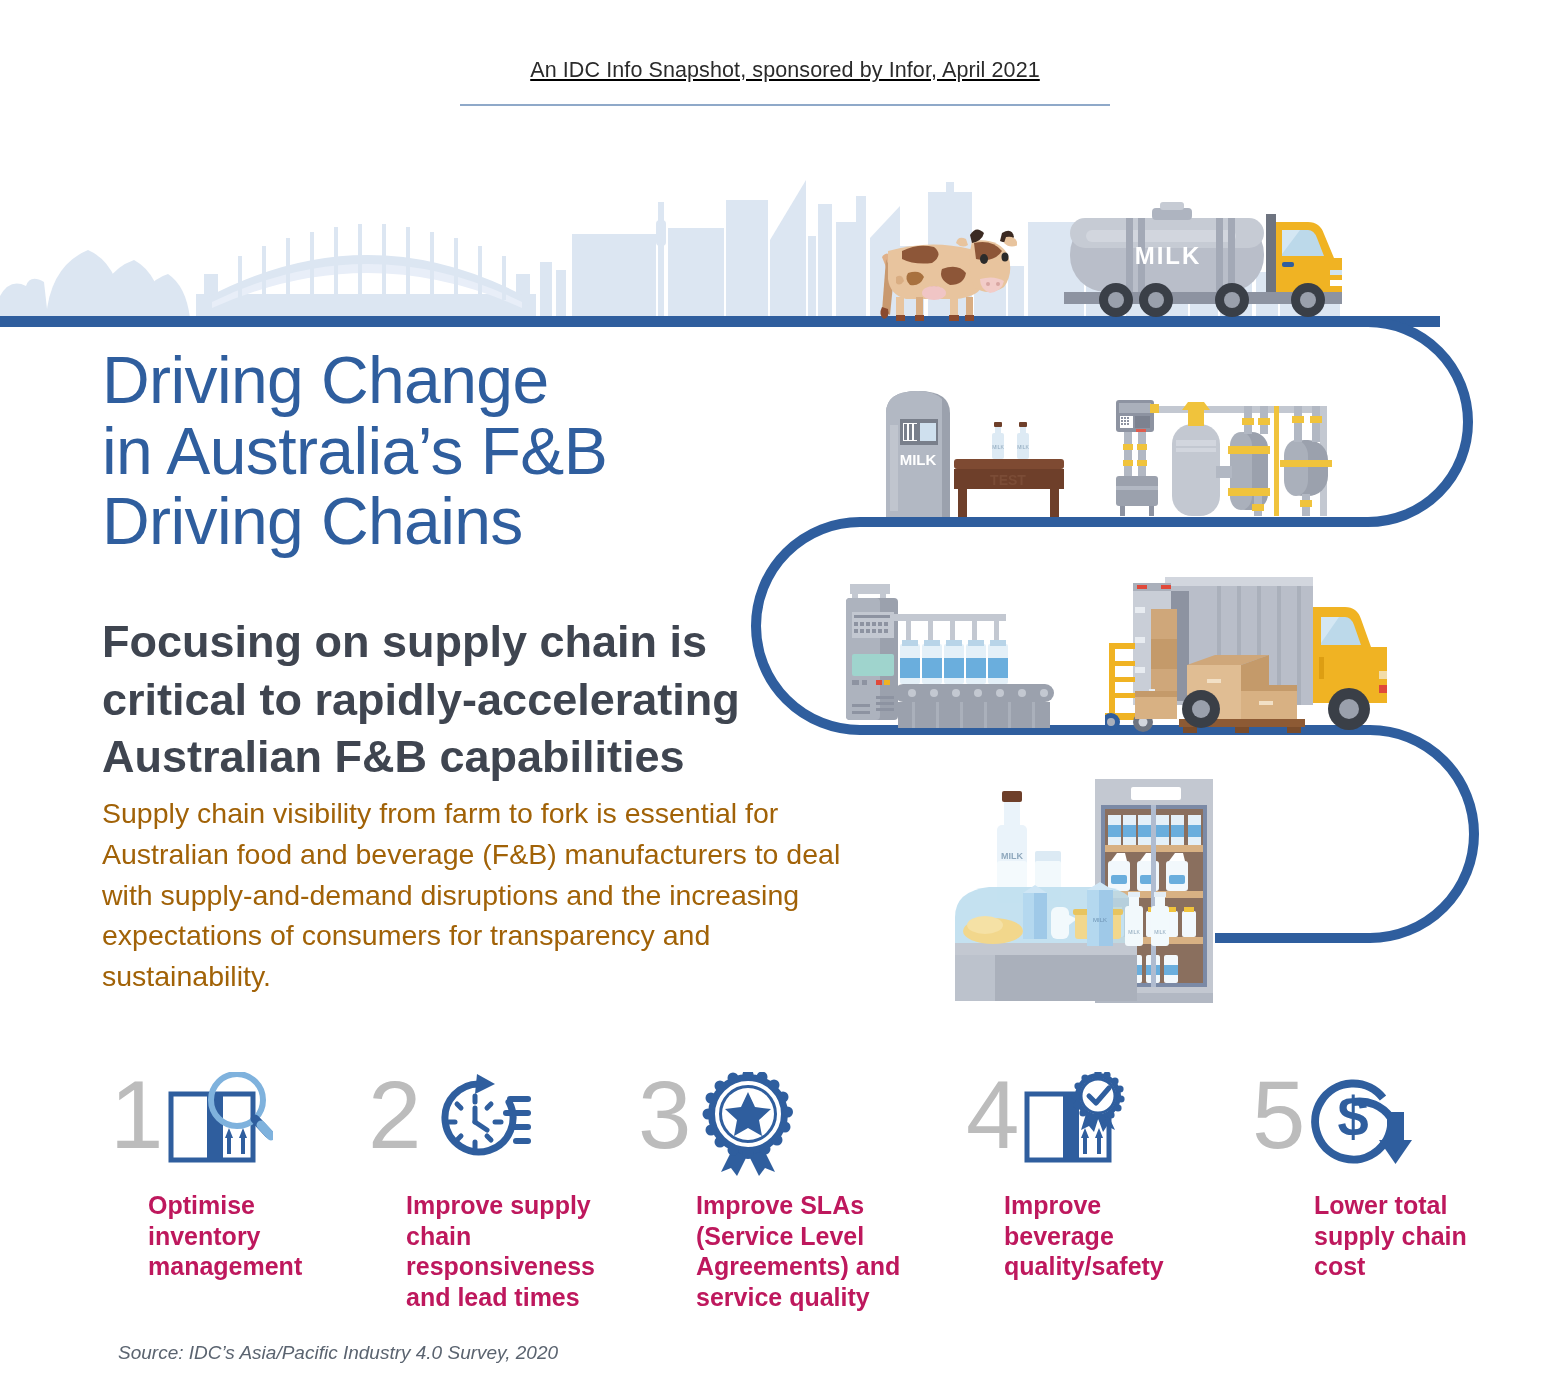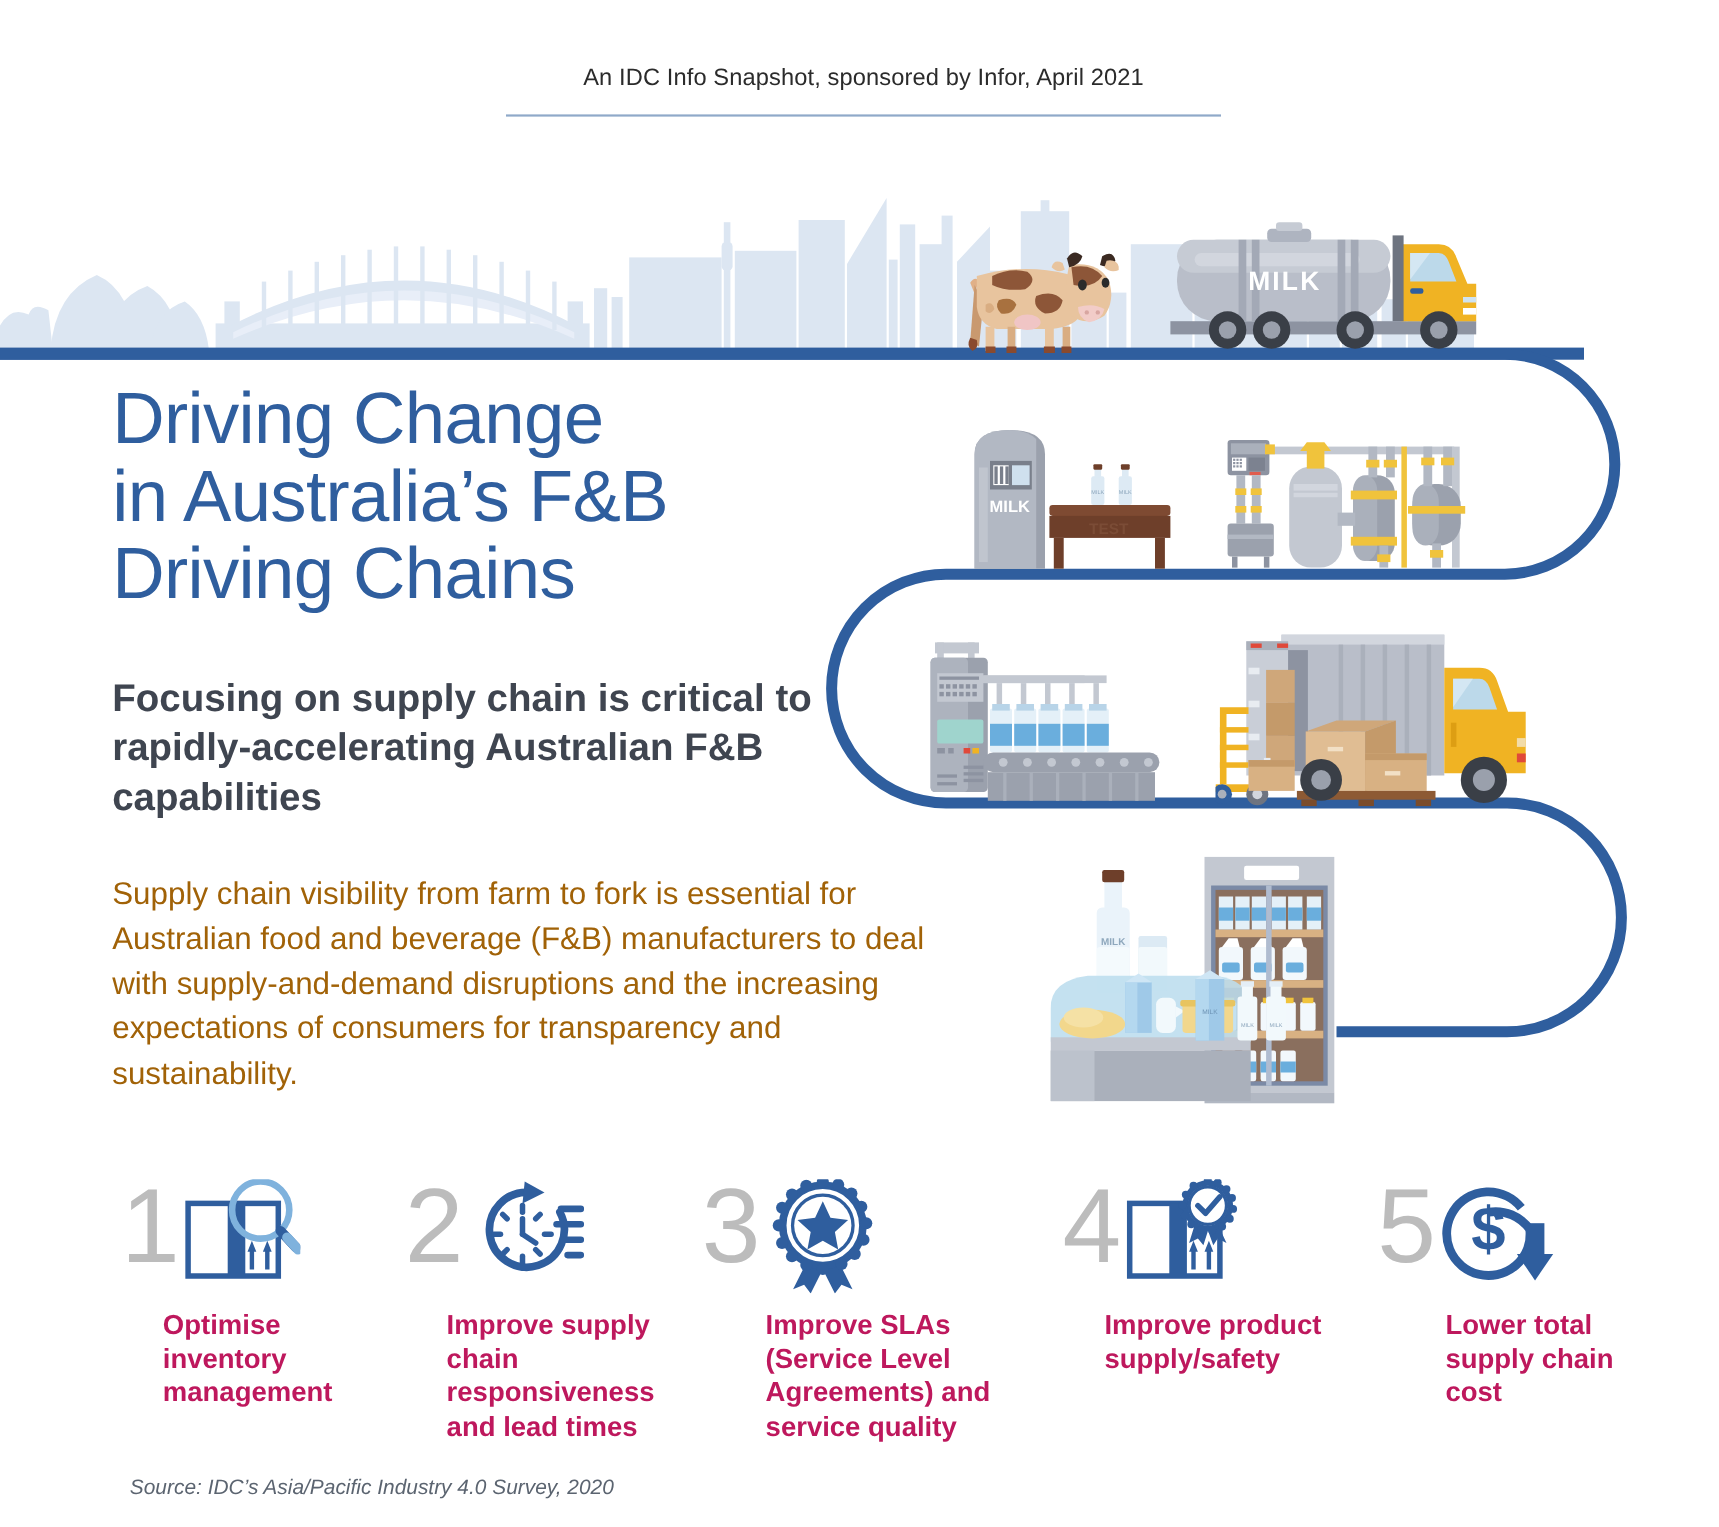--- a/index.html
+++ b/index.html
@@ -6,39 +6,39 @@
   body{
     width:1563px;height:1388px;
     background:#ffffff;
     font-family:"Liberation Sans", sans-serif;
     position:relative;overflow:hidden;
     -webkit-font-smoothing:antialiased;
   }
   .page{position:relative;width:1563px;height:1388px;}
 
   
-  .hdr{position:absolute;left:460px;top:58px;width:650px;text-align:center;}
+  .hdr{position:absolute;left:460px;top:58px;width:650px;text-align:center;text-decoration:underline;}
   .hdr-txt{font-size:21.5px;color:#2b2b2b;letter-spacing:.1px;line-height:1.2;}
   .hdr-rule{position:absolute;left:460px;top:104px;width:650px;height:2px;background:#8fa9c9;}
 
   
   .skyline{position:absolute;left:0;top:178px;width:1360px;height:145px;}
   .ground{position:absolute;left:0;top:316px;width:1440px;height:11px;background:#2f5e9e;}
 
   
   .snake{position:absolute;left:0;top:300px;width:1563px;height:660px;}
 
   
   .ill{position:absolute;}
 
   
   .title{position:absolute;left:102px;top:345px;width:730px;
     font-size:66px;line-height:1.07;font-weight:normal;color:#2f5e9e;letter-spacing:-.6px;}
   .subtitle{position:absolute;left:102px;top:613px;width:680px;
-    font-size:35px;line-height:1.28;font-weight:bold;color:#3f4550;}
+    font-size:45px;line-height:1.28;font-weight:bold;color:#3f4550;}
   .body-p{position:absolute;left:102px;top:793px;width:760px;
     font-size:28.5px;line-height:1.43;color:#a16207;}
 
   
   .items{position:absolute;left:100px;top:1072px;width:1440px;height:250px;}
   .item{position:absolute;top:0;}
   .item .row{display:flex;align-items:flex-start;height:108px;}
   .item .num{font-size:96px;line-height:86px;color:#bcbcbc;font-weight:400;
     font-family:"Liberation Sans", sans-serif;margin-right:2px;}
   .item .ico{width:108px;height:104px;flex:0 0 auto;}
@@ -708,21 +708,21 @@
                 <circle cx="54" cy="24" r="3.6"></circle>
               <circle cx="57" cy="14" r="3.6"></circle>
                 <circle cx="64" cy="6" r="3.6"></circle>
             </g>
           </g>
           <circle cx="77" cy="24" r="18" fill="#ffffff"></circle>
           <circle cx="77" cy="24" r="17" fill="none" stroke="#2f5e9e" stroke-width="3"></circle>
           <polyline points="68,24 75,31 88,16" fill="none" stroke="#2f5e9e" stroke-width="5" stroke-linecap="round" stroke-linejoin="round"></polyline>
         </svg>
       </div>
-      <div class="lab">Improve product supply/safety</div>
+      <div class="lab">Improve beverage quality/safety</div>
     </div>
 
     <div class="item it5">
       <div class="row">
         <span class="num">5</span>
         <svg class="ico" viewBox="0 0 108 104">
           <path d="M76 26 A38 38 0 1 0 84 46" fill="none" stroke="#2f5e9e" stroke-width="8"></path>
           <path d="M46 30 A38 38 0 0 1 84 46" fill="none" stroke="#2f5e9e" stroke-width="8"></path>
           <text x="46" y="64" font-family="Liberation Sans, sans-serif" font-size="56" font-weight="bold" fill="#2f5e9e" text-anchor="middle">$</text>
           <rect x="80" y="40" width="17" height="32" fill="#2f5e9e"></rect>

